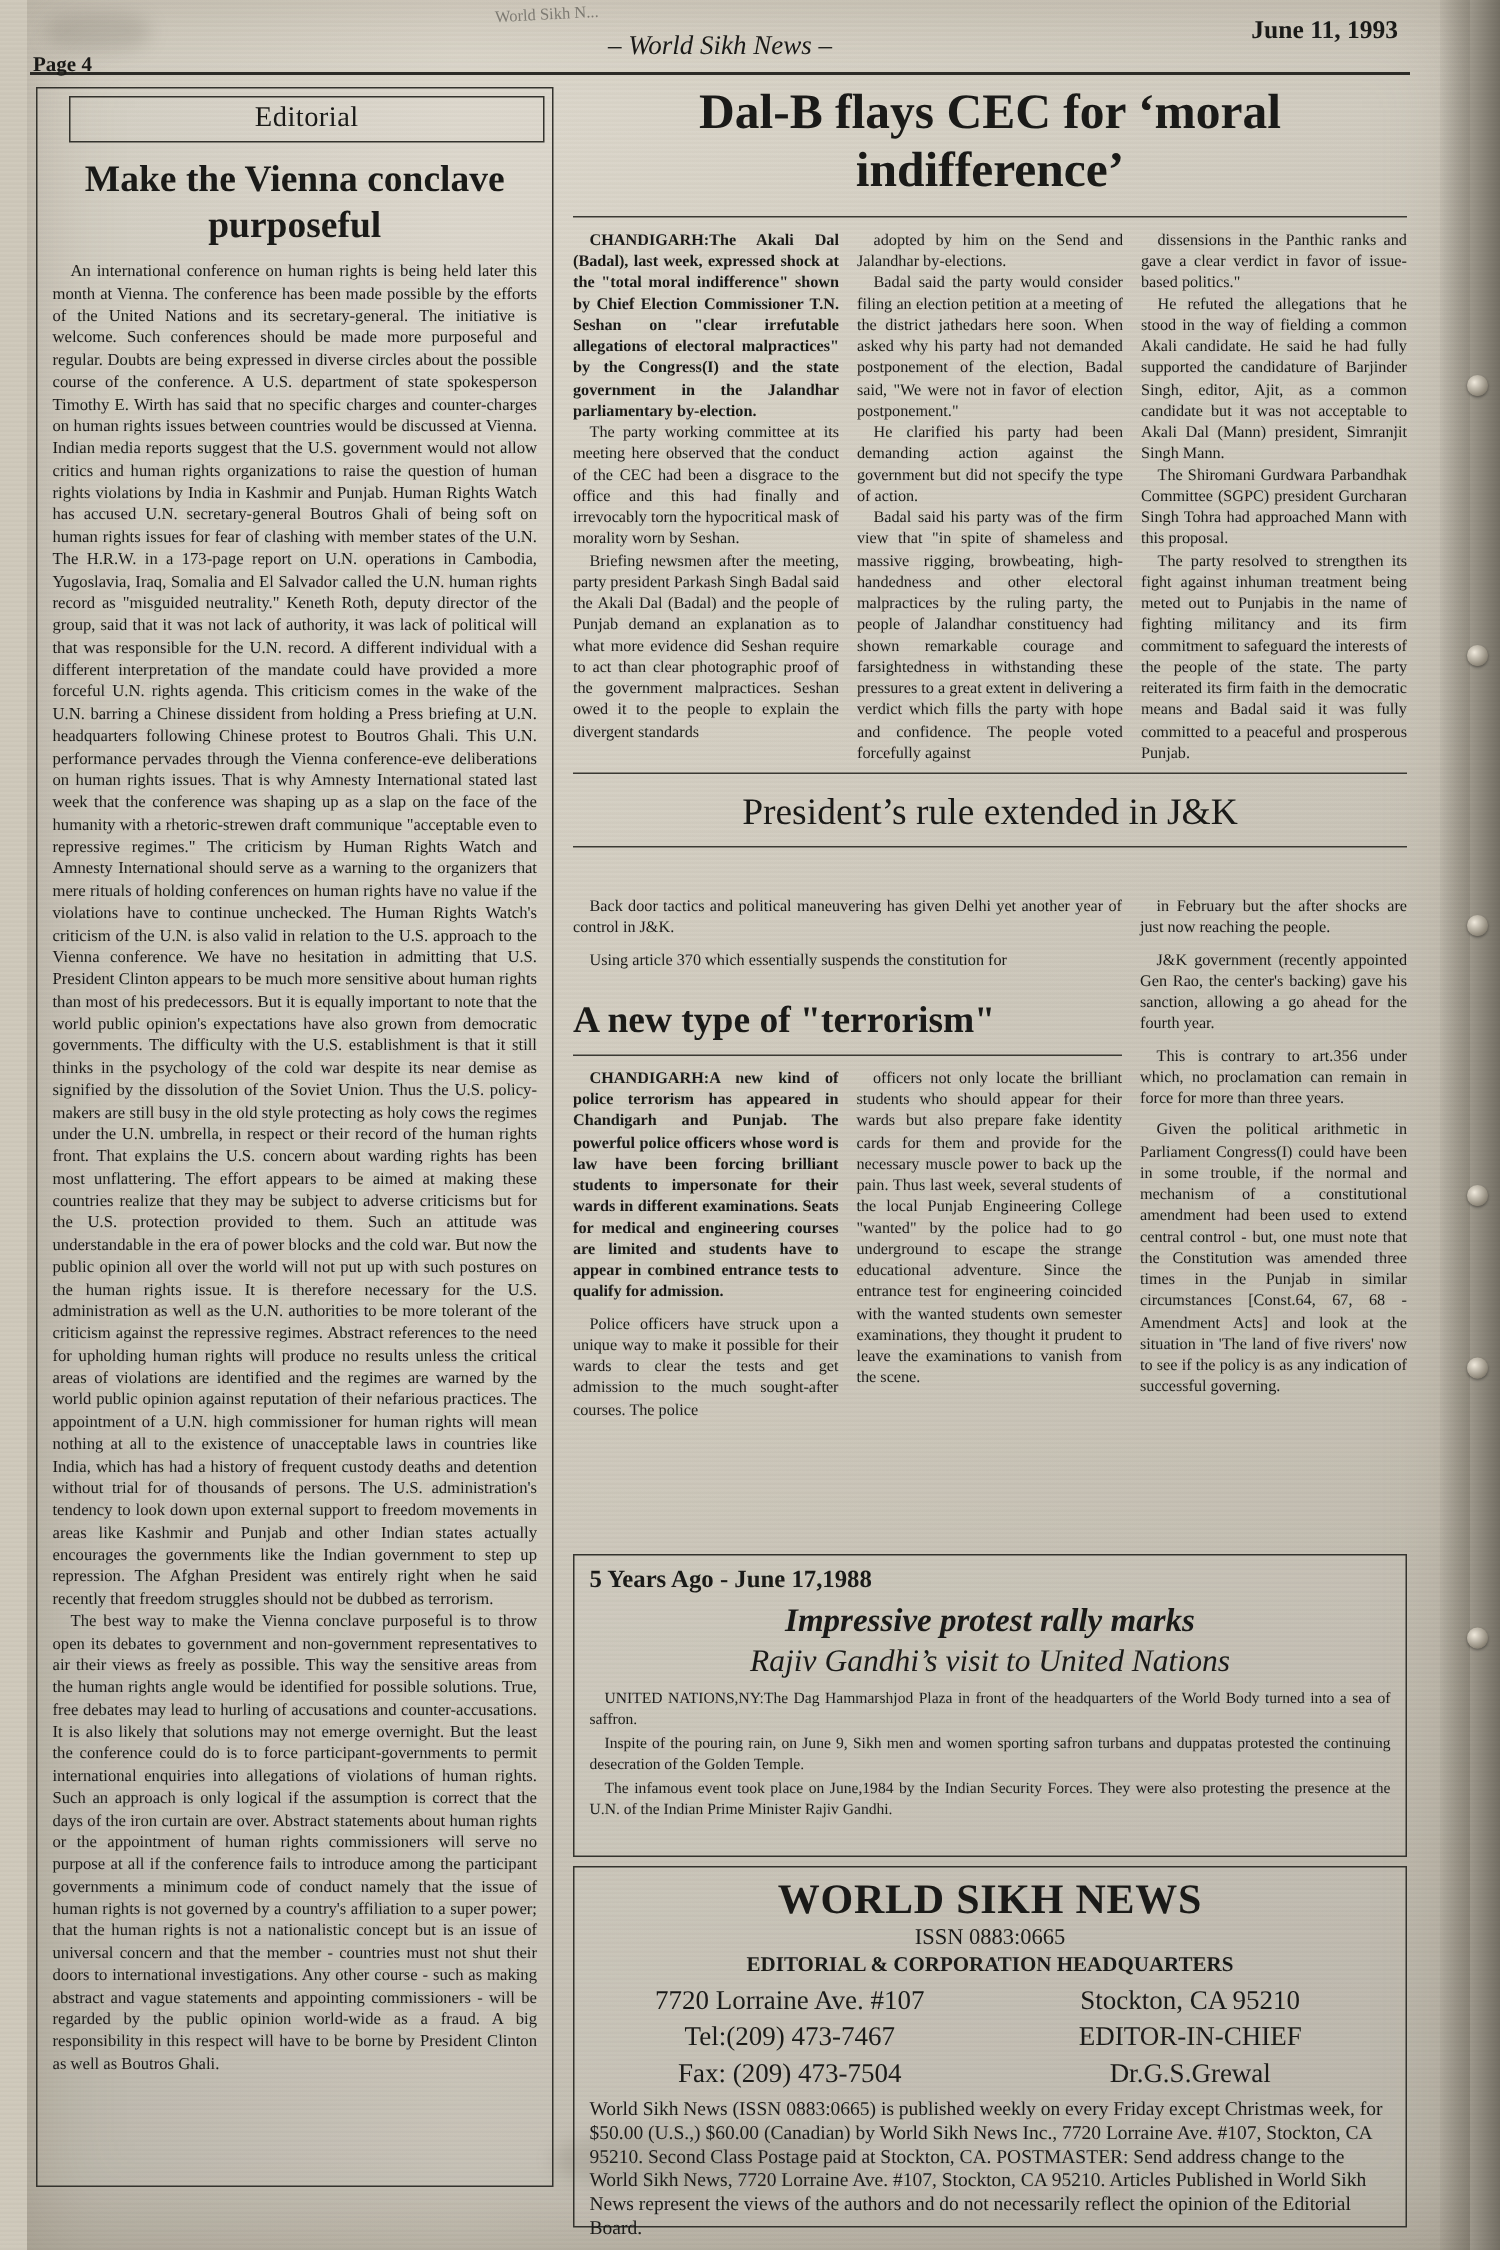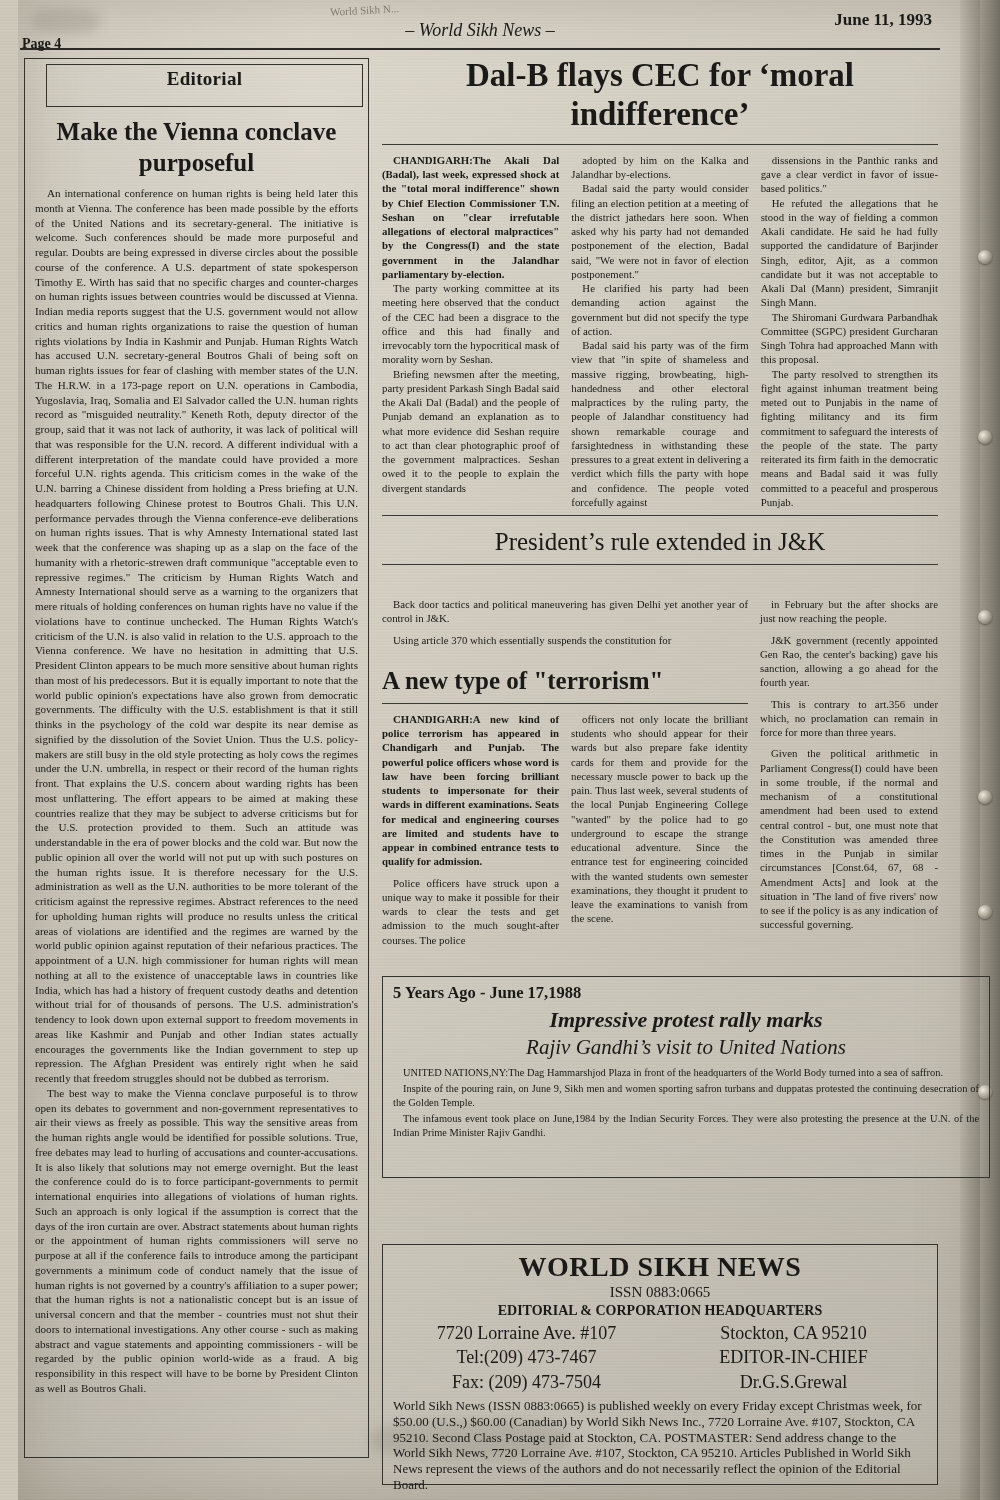--- a/index.html
+++ b/index.html
@@ -91,22 +91,22 @@
     border: 1.5px solid #33322d;
     background: rgba(255,255,255,0.04);
     box-sizing: border-box;
     padding: 0;
   }
   .editorial-head {
     margin: 5px 5px 0 21px;
     border: 1.2px solid #33322d;
     text-align:center;
     font-size: 19px;
-    font-weight: bold;
-    padding: 3px 0 16px 0;
+    font-weight: normal;
+    padding: 3px 0 4px 0;
     letter-spacing: 0.3px;
   }
   .editorial-title {
     text-align:center;
     font-size: 25px;
     font-weight: bold;
     line-height: 1.22;
     margin: 10px 14px 8px 14px;
   }
   .editorial-body {
@@ -161,22 +161,22 @@
 
   .twocol-left { width: 366px; }
   .twocol-left .inner { display:flex; gap:12px; }
   .twocol-left .inner .col { flex:1 1 0; }
   .rightcol { width: 178px; font-size:10.8px; line-height:1.32; text-align:justify; }
   .rightcol p { margin: 0 0 7px 0; text-indent: 11px; }
 
   
   .years-box {
     position:absolute;
-    left: 382px; top: 976px;
-    width: 608px; height: 202px;
+    left: 382px; top: 1036px;
+    width: 556px; height: 202px;
     border: 1.4px solid #33322d;
     box-sizing:border-box;
     padding: 6px 10px;
     background: rgba(255,255,255,0.05);
   }
   .years-kicker { font-size: 16.5px; font-weight: bold; }
   .years-h1 {
     text-align:center;
     font-size: 22px;
     font-weight: bold;
@@ -262,21 +262,21 @@
     <div class="headline-1">Dal-B flays CEC for ‘moral indifference’</div>
     <div class="hr-thin"></div>
 
     <div class="cols3">
       <div class="col">
         <p class="lead">CHANDIGARH:The Akali Dal (Badal), last week, expressed shock at the "total moral indifference" shown by Chief Election Commissioner T.N. Seshan on "clear irrefutable allegations of electoral malpractices" by the Congress(I) and the state government in the Jalandhar parliamentary by-election.</p>
         <p>The party working committee at its meeting here observed that the conduct of the CEC had been a disgrace to the office and this had finally and irrevocably torn the hypocritical mask of morality worn by Seshan.</p>
         <p>Briefing newsmen after the meeting, party president Parkash Singh Badal said the Akali Dal (Badal) and the people of Punjab demand an explanation as to what more evidence did Seshan require to act than clear photographic proof of the government malpractices. Seshan owed it to the people to explain the divergent standards</p>
       </div>
       <div class="col">
-        <p>adopted by him on the Kalka and Jalandhar by-elections.</p>
+        <p>adopted by him on the Send and Jalandhar by-elections.</p>
         <p>Badal said the party would consider filing an election petition at a meeting of the district jathedars here soon. When asked why his party had not demanded postponement of the election, Badal said, "We were not in favor of election postponement."</p>
         <p>He clarified his party had been demanding action against the government but did not specify the type of action.</p>
         <p>Badal said his party was of the firm view that "in spite of shameless and massive rigging, browbeating, high-handedness and other electoral malpractices by the ruling party, the people of Jalandhar constituency had shown remarkable courage and farsightedness in withstanding these pressures to a great extent in delivering a verdict which fills the party with hope and confidence. The people voted forcefully against</p>
       </div>
       <div class="col">
         <p>dissensions in the Panthic ranks and gave a clear verdict in favor of issue-based politics."</p>
         <p>He refuted the allegations that he stood in the way of fielding a common Akali candidate. He said he had fully supported the candidature of Barjinder Singh, editor, Ajit, as a common candidate but it was not acceptable to Akali Dal (Mann) president, Simranjit Singh Mann.</p>
         <p>The Shiromani Gurdwara Parbandhak Committee (SGPC) president Gurcharan Singh Tohra had approached Mann with this proposal.</p>
         <p>The party resolved to strengthen its fight against inhuman treatment being meted out to Punjabis in the name of fighting militancy and its firm commitment to safeguard the interests of the people of the state. The party reiterated its firm faith in the democratic means and Badal said it was fully committed to a peaceful and prosperous Punjab.</p>
       </div>

